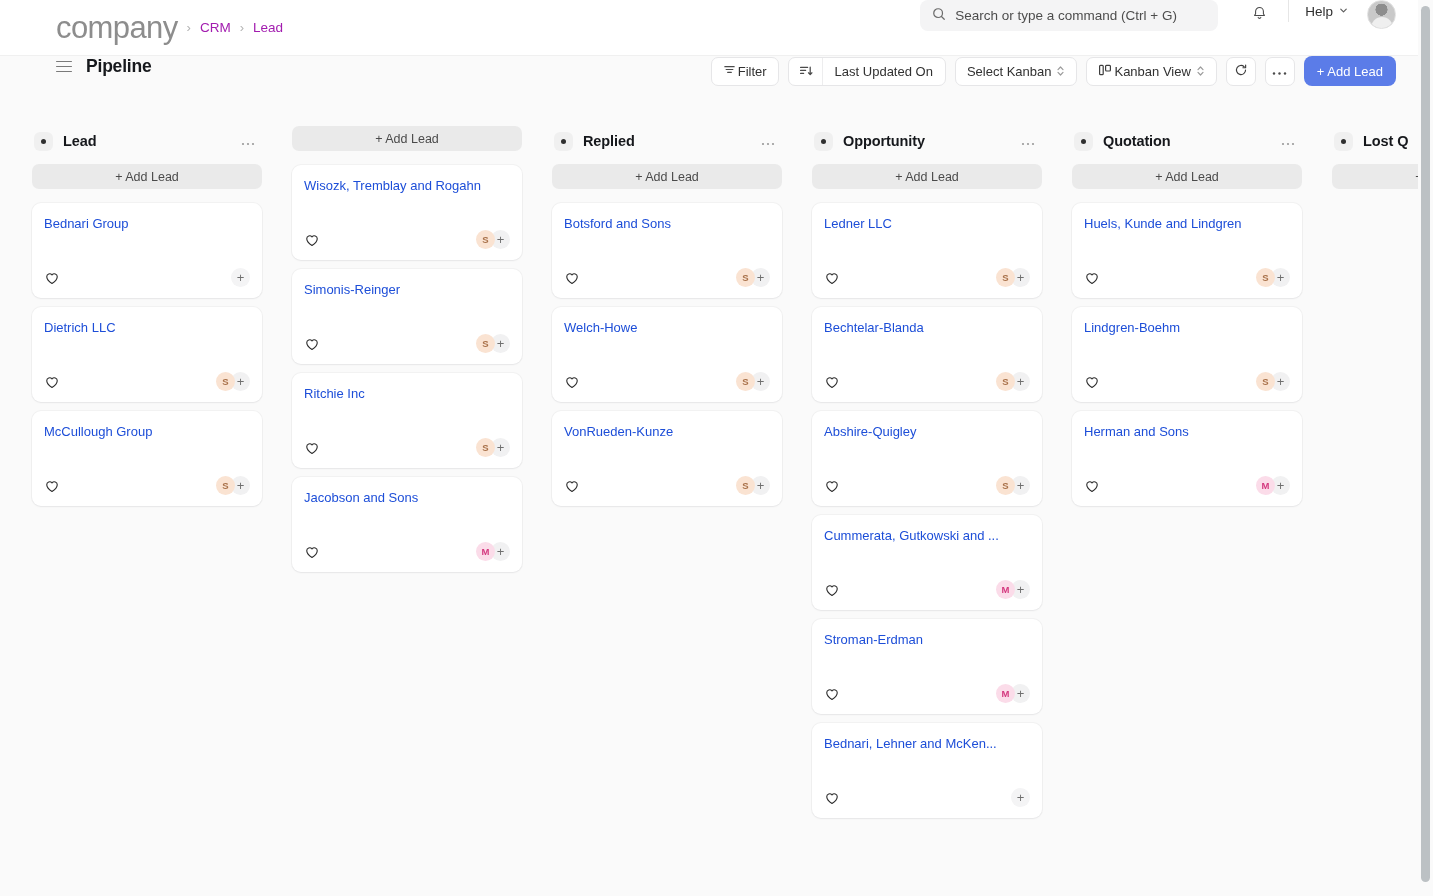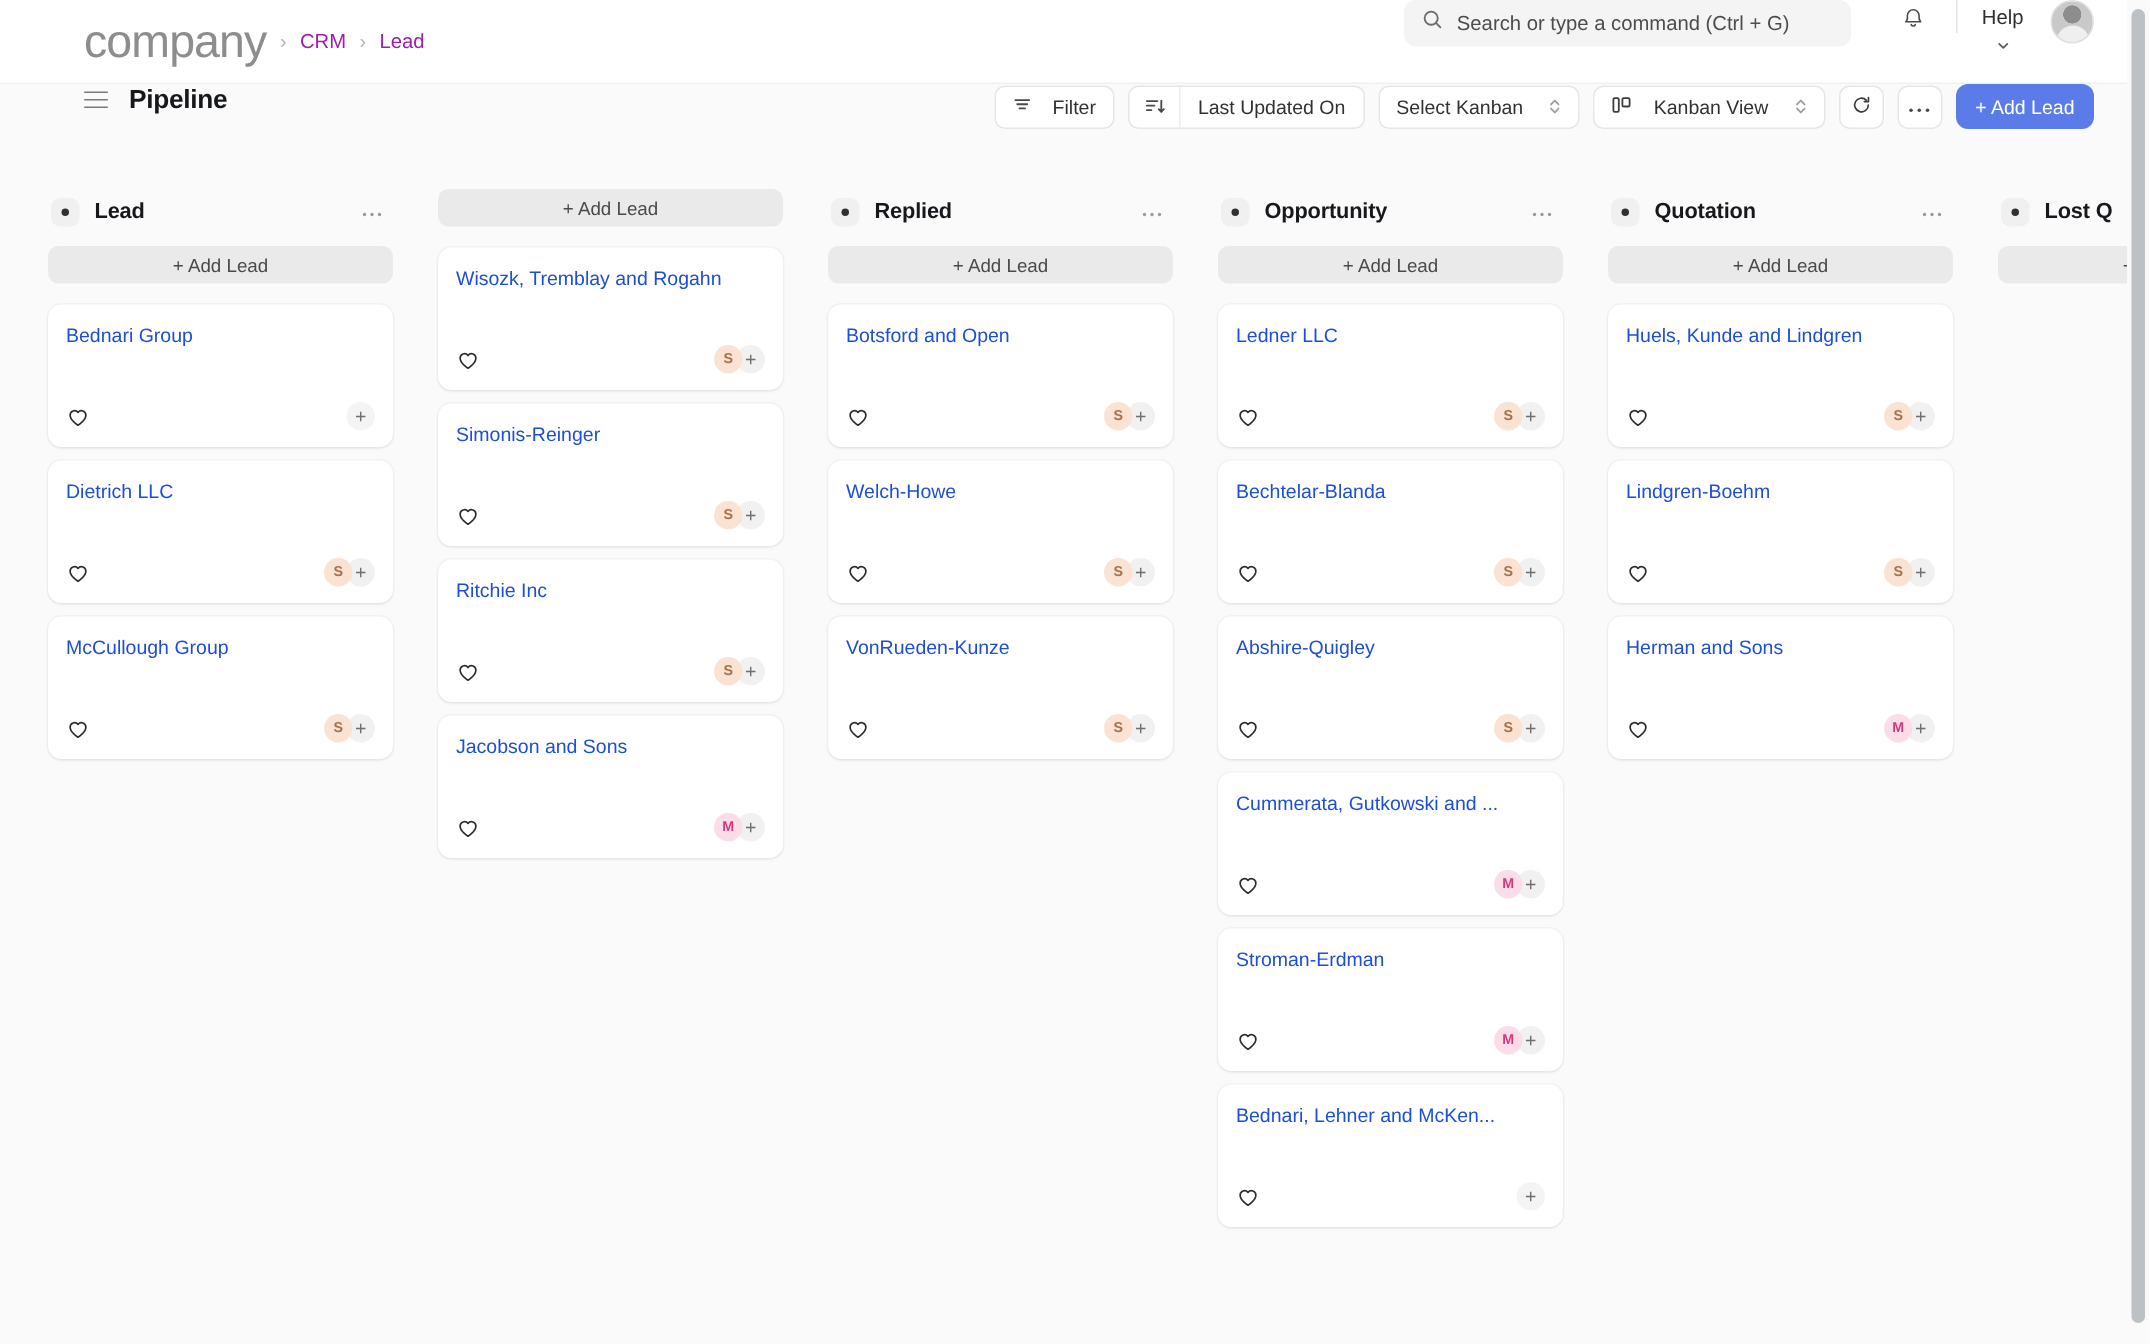--- a/index.html
+++ b/index.html
@@ -30,21 +30,21 @@
     display: flex; align-items: flex-start; gap: 0;
   }
   .searchbox {
     width: 298px; height: 31px; background: #f4f4f5; border-radius: 8px;
     display: flex; align-items: center; padding: 0 12px; gap: 9px;
     margin-right: 26px;
   }
   .search-placeholder { font-size: 13.5px; color: #4d4d4d; }
   .bell-btn { width: 30px; height: 30px; display: flex; align-items: center; justify-content: center; border-radius: 6px; }
   .vdiv { width: 1px; height: 22px; background: #e6e6e6; margin: 0 14px; }
-  .help-btn { display: flex; align-items: center; gap: 5px; font-size: 13.5px; color: #2f2f2f; padding: 4px 2px; flex-direction: column; }
+  .help-btn { display: flex; align-items: center; gap: 5px; font-size: 13.5px; color: #2f2f2f; padding: 4px 2px; }
   .avatar {
     width: 29px; height: 29px; border-radius: 50%; margin-left: 16px;
     background: radial-gradient(circle at 50% 32%, #8d8d8d 0 26%, #c9c9c9 27% 100%);
     overflow: hidden; position: relative; border: 1px solid #e0e0e0;
   }
   .avatar::after {
     content: ""; position: absolute; left: 50%; bottom: -3px; transform: translateX(-50%);
     width: 22px; height: 14px; border-radius: 11px 11px 0 0; background: #efefef;
   }
 
@@ -59,21 +59,21 @@
   .hamburger span:nth-child(1) { width: 16px; }
   .hamburger span:nth-child(2) { width: 16px; }
   .hamburger span:nth-child(3) { width: 16px; }
   .page-title { font-size: 17.5px; font-weight: 700; color: #16181c; letter-spacing: -0.2px; }
 
   .toolbar-right {
     position: absolute; right: 22px; display: flex; align-items: center; gap: 9px;
   }
   .tbtn {
     height: 29px; background: #ffffff; border: 1px solid #e6e6e8; border-radius: 7px;
-    display: flex; align-items: center; gap: 14px; padding: 0 11px;
+    display: flex; align-items: center; gap: 2px; padding: 0 11px;
     font-size: 13px; color: #313131;
   }
   .tbtn.split { padding: 0; gap: 0; }
   .tbtn.split .seg-icon { padding: 0 9px 0 10px; display: flex; align-items: center; height: 100%; border-right: 1px solid #ededee; }
   .tbtn.split .seg-label { padding: 0 12px; display: flex; align-items: center; height: 100%; }
   .tbtn.icononly { width: 30px; padding: 0; justify-content: center; }
   .stepper { display: inline-flex; flex-direction: column; line-height: 0.62; font-size: 9px; color: #9b9b9b; margin-left: 3px; }
   .add-lead-btn {
     height: 30px; background: #5b7ce8; border-radius: 8px; color: #fff;
     display: flex; align-items: center; padding: 0 13px; font-size: 13px; gap: 5px;
@@ -376,21 +376,21 @@
             </div>
             <span class="col-menu"><svg width="14" height="4" viewBox="0 0 14 4" fill="none">
                 <circle cx="2" cy="2" r="1.1" fill="#9a9a9a"></circle>
                 <circle cx="7" cy="2" r="1.1" fill="#9a9a9a"></circle>
                 <circle cx="12" cy="2" r="1.1" fill="#9a9a9a"></circle>
               </svg></span>
           </div>
           <div class="add-lead-strip">+ Add Lead</div>
           <div class="cards">
             <div class="card">
-              <div class="card-title">Botsford and Open</div>
+              <div class="card-title">Botsford and Sons</div>
               <div class="card-foot">
                 <span class="heart"><svg width="16" height="16" viewBox="0 0 18 18" fill="none">
                     <path d="M9 15.2s-5.9-3.6-5.9-7.5A3.3 3.3 0 0 1 9 5.6a3.3 3.3 0 0 1 5.9 2.1c0 3.9-5.9 7.5-5.9 7.5z" stroke="#2b2b2b" stroke-width="1.25" stroke-linejoin="round"></path>
                   </svg></span>
                 <span class="foot-right">
                   <span class="mini-avatar s">S</span>
                   <span class="plus-chip">+</span>
                 </span>
               </div>
             </div>

